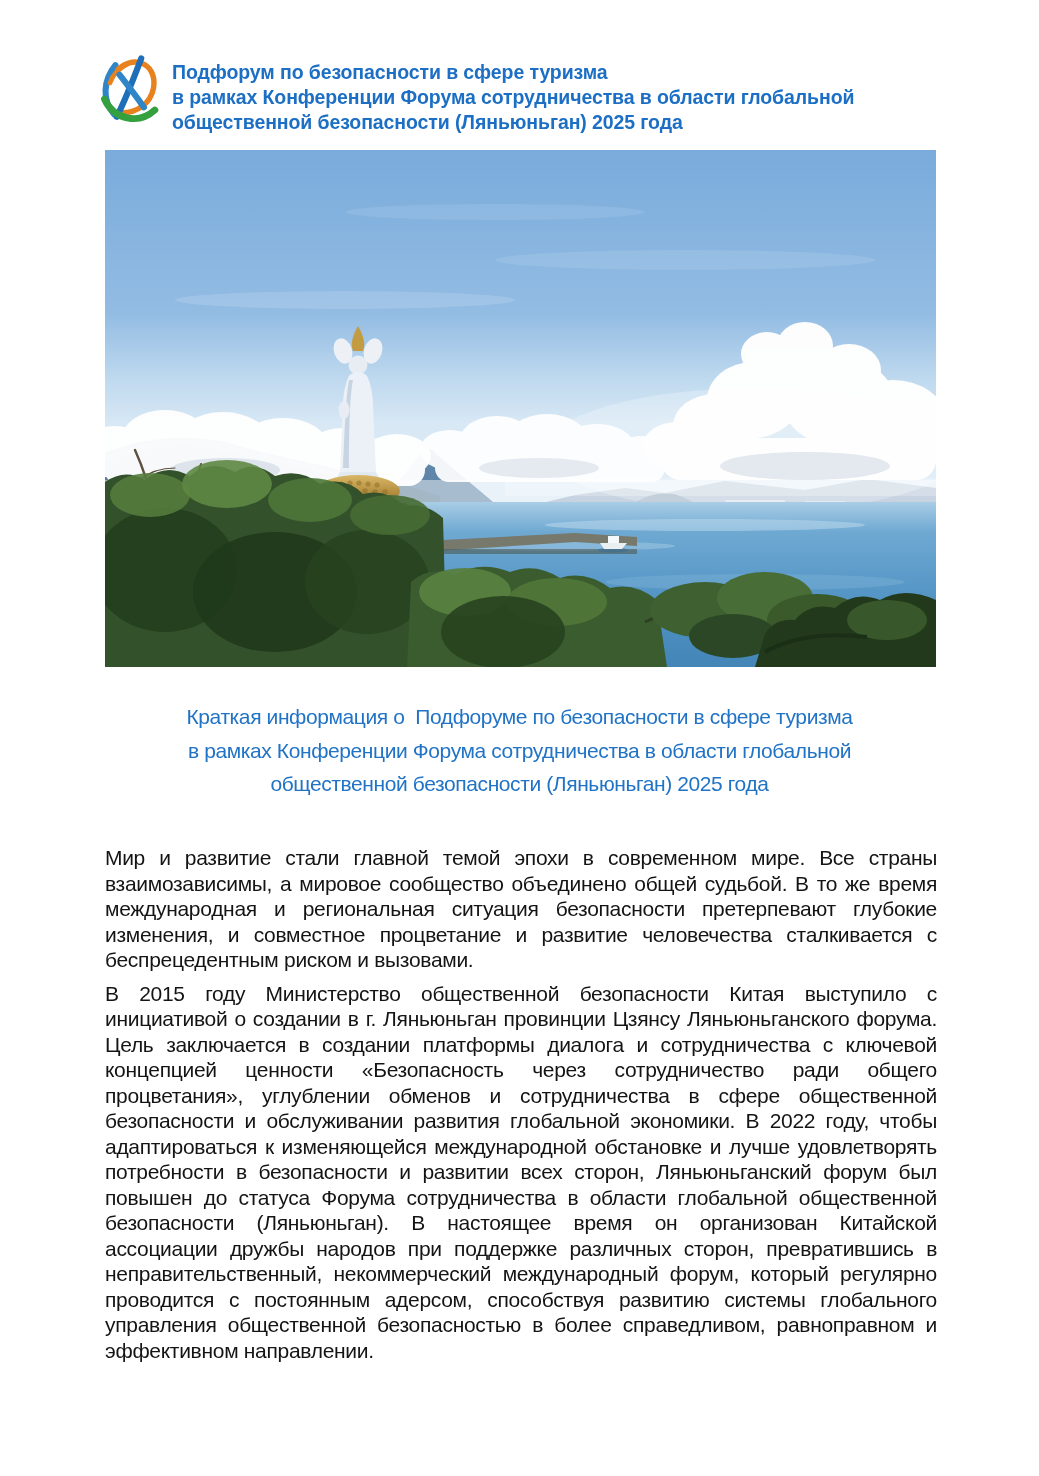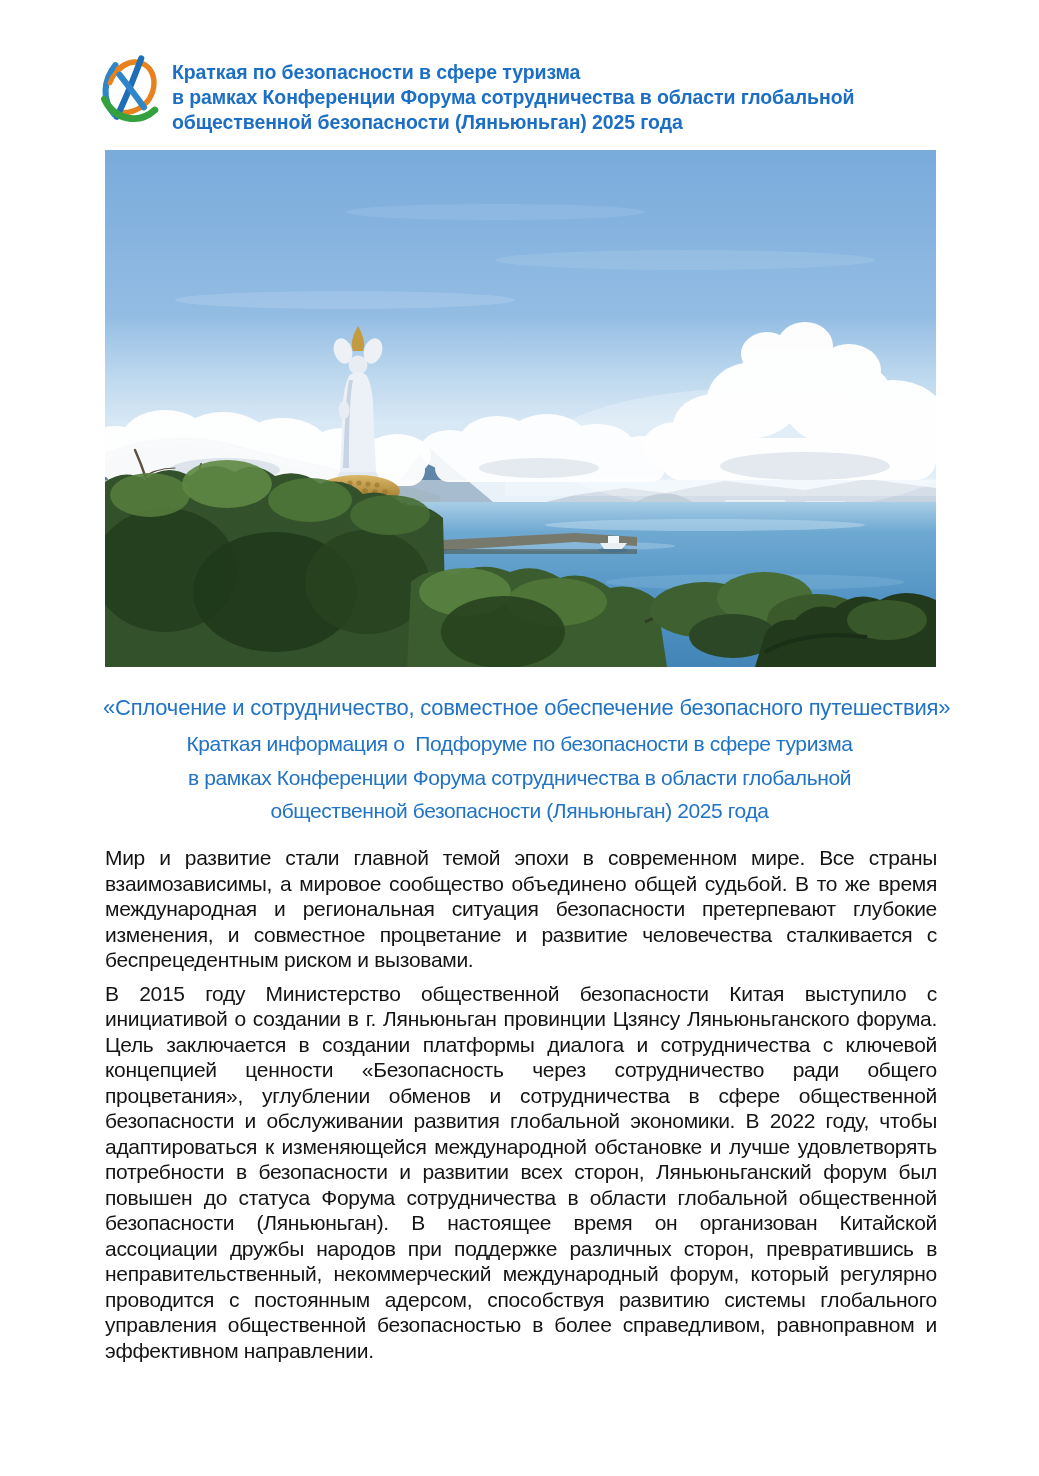--- a/index.html
+++ b/index.html
@@ -52,21 +52,21 @@
           <path d="M30 22 C 12 44, 10 74, 28 94" stroke="#2E86C8" stroke-width="9"></path>
           <path d="M22 48 C 26 36, 36 26, 48 20" stroke="#E8821E" stroke-width="7"></path>
           <path d="M34 28 C 62 4, 92 24, 86 56 C 82 78, 62 92, 40 92" stroke="#E8821E" stroke-width="8"></path>
           <path d="M68 12 C 56 44, 46 70, 32 98" stroke="#1E6FB8" stroke-width="9"></path>
           <path d="M36 36 C 50 54, 62 70, 72 84" stroke="#2E86C8" stroke-width="9"></path>
           <path d="M14 72 C 28 102, 64 110, 88 88" stroke="#35A13E" stroke-width="10"></path>
         </g>
       </svg>
     </div>
     <div class="header-lines">
-      <div>Краткая по безопасности в сфере туризма</div>
+      <div>Подфорум по безопасности в сфере туризма</div>
       <div>в рамках Конференции Форума сотрудничества в области глобальной</div>
       <div>общественной безопасности (Ляньюньган) 2025 года</div>
     </div>
   </header>
 
   <figure class="photo" aria-label="Фото: статуя Гуаньинь на побережье — море, горы, облака и деревья">
     <svg viewBox="0 0 831 517" preserveAspectRatio="none" aria-hidden="true">
       <defs>
         <linearGradient id="skyGrad" x1="0" y1="0" x2="0" y2="1">
           <stop offset="0" stop-color="#79ABDB"></stop>
@@ -242,21 +242,20 @@
         </g>
 
         <path d="M831,517 L831,450 Q800,436 775,450 Q750,440 730,458 Q705,452 690,470 Q670,468 660,484 L650,517 Z" fill="#22391C"></path>
         <ellipse cx="782" cy="470" rx="40" ry="20" fill="#3B5C2D" opacity="0.9"></ellipse>
         <path d="M660,502 Q700,480 762,487" stroke="#1B2E16" stroke-width="4" fill="none"></path>
       </g>
     </svg>
   </figure>
 
   <section class="title-block">
-    <div class="subtitle">«Сплочение и сотрудничество, совместное обеспечение безопасного путешествия»</div>
     <div class="main-title">
       <div>Краткая информация о&nbsp;&nbsp;Подфоруме по безопасности в сфере туризма</div>
       <div>в рамках Конференции Форума сотрудничества в области глобальной</div>
       <div>общественной безопасности (Ляньюньган) 2025 года</div>
     </div>
   </section>
 
   <section class="body-copy">
     <p>Мир и развитие стали главной темой эпохи в современном мире. Все страны взаимозависимы, а мировое сообщество объединено общей судьбой. В то же время международная и региональная ситуация безопасности претерпевают глубокие изменения, и совместное процветание и развитие человечества сталкивается с беспрецедентным риском и вызовами.</p>
     <p>В 2015 году Министерство общественной безопасности Китая выступило с инициативой о создании в г. Ляньюньган провинции Цзянсу Ляньюньганского форума. Цель заключается в создании платформы диалога и сотрудничества с ключевой концепцией ценности «Безопасность через сотрудничество ради общего процветания», углублении обменов и сотрудничества в сфере общественной безопасности и обслуживании развития глобальной экономики. В 2022 году, чтобы адаптироваться к изменяющейся международной обстановке и лучше удовлетворять потребности в безопасности и развитии всех сторон, Ляньюньганский форум был повышен до статуса Форума сотрудничества в области глобальной общественной безопасности (Ляньюньган). В настоящее время он организован Китайской ассоциации дружбы народов при поддержке различных сторон, превратившись в неправительственный, некоммерческий международный форум, который регулярно проводится с постоянным адерсом, способствуя развитию системы глобального управления общественной безопасностью в более справедливом, равноправном и эффективном направлении.</p>

